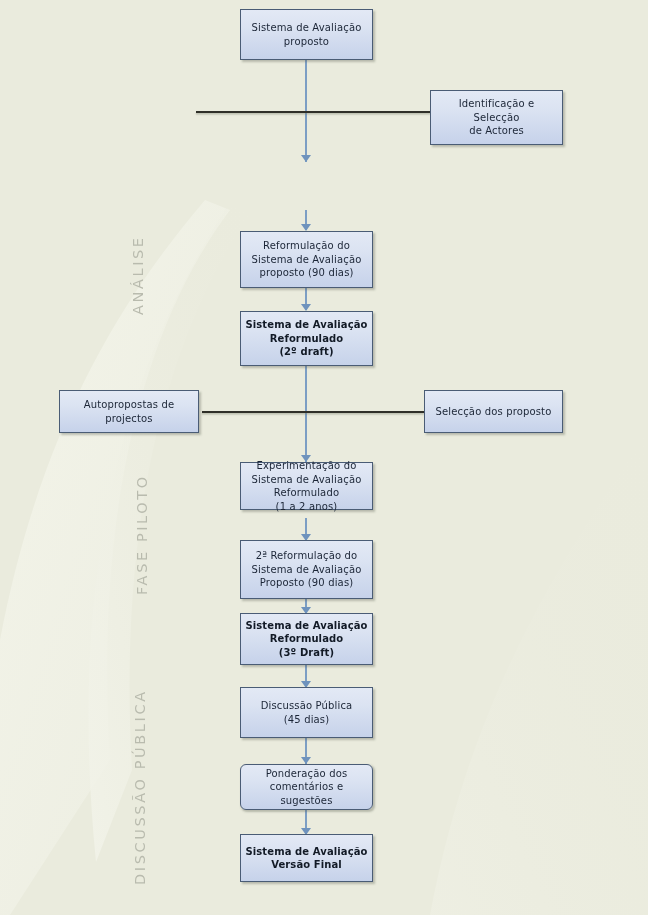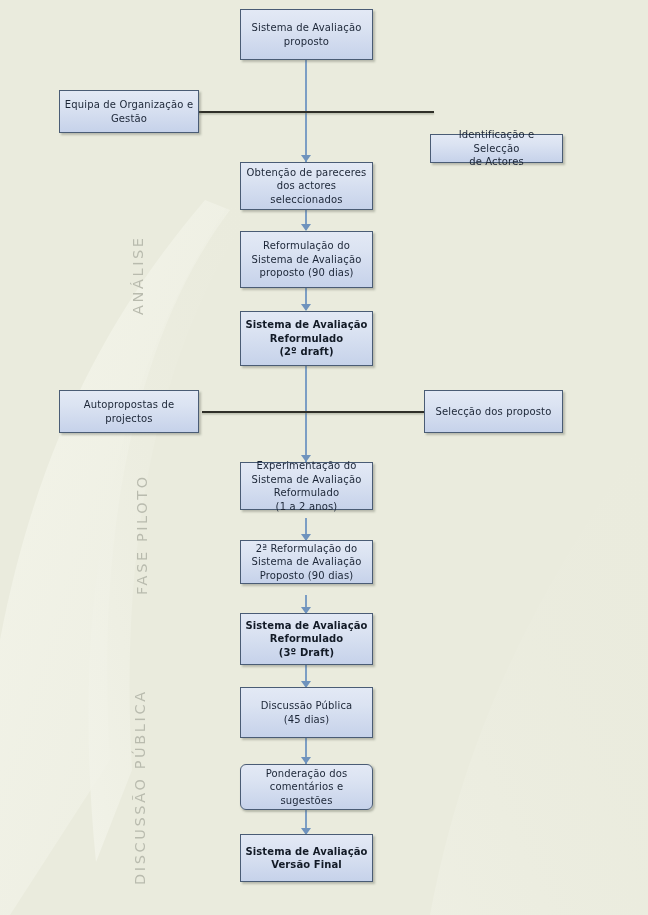--- a/index.html
+++ b/index.html
@@ -128,31 +128,25 @@
   <div class="vline" style="left:305px;top:810px;height:24px;"></div>
   <div class="arrowhead" style="left:301px;top:828px;"></div>
 
   <div class="hline" style="left:196px;top:111px;width:238px;"></div>
   <div class="hline" style="left:202px;top:411px;width:222px;"></div>
 
   <div class="node" style="left:240px;top:9px;width:133px;height:51px;">
     <span class="txt">Sistema de Avaliação<br>proposto</span>
   </div>
 
-  <div class="node" style="left:59px;top:90px;width:140px;height:43px;">
-    <span class="txt">Equipa de Organização e<br>Gestão</span>
-  </div>
 
-  <div class="node" style="left:430px;top:90px;width:133px;height:29px;margin-top:44px;">
+  <div class="node" style="left:430px;top:90px;width:133px;height:55px;">
     <span class="txt">Identificação e Selecção<br>de Actores</span>
   </div>
 
-  <div class="node" style="left:240px;top:162px;width:133px;height:48px;">
-    <span class="txt">Obtenção de pareceres<br>dos actores<br>seleccionados</span>
-  </div>
 
   <div class="node" style="left:240px;top:231px;width:133px;height:57px;">
     <span class="txt">Reformulação do<br>Sistema de Avaliação<br>proposto (90 dias)</span>
   </div>
 
   <div class="node bold" style="left:240px;top:311px;width:133px;height:55px;">
     <span class="txt">Sistema de Avaliação<br>Reformulado<br>(2º draft)</span>
   </div>
 
   <div class="node" style="left:59px;top:390px;width:140px;height:43px;">
@@ -160,21 +154,21 @@
   </div>
 
   <div class="node" style="left:424px;top:390px;width:139px;height:43px;">
     <span class="txt">Selecção dos proposto</span>
   </div>
 
   <div class="node" style="left:240px;top:462px;width:133px;height:48px;">
     <span class="txt">Experimentação do<br>Sistema de Avaliação<br>Reformulado<br>(1 a 2 anos)</span>
   </div>
 
-  <div class="node" style="left:240px;top:540px;width:133px;height:44px;justify-content:center;">
+  <div class="node" style="left:240px;top:540px;width:133px;height:59px;justify-content:center;">
     <span class="txt">2ª Reformulação do<br>Sistema de Avaliação<br>Proposto (90 dias)</span>
   </div>
 
   <div class="node bold" style="left:240px;top:613px;width:133px;height:52px;">
     <span class="txt">Sistema de Avaliação<br>Reformulado<br>(3º Draft)</span>
   </div>
 
   <div class="node" style="left:240px;top:687px;width:133px;height:51px;">
     <span class="txt">Discussão Pública<br>(45 dias)</span>
   </div>

